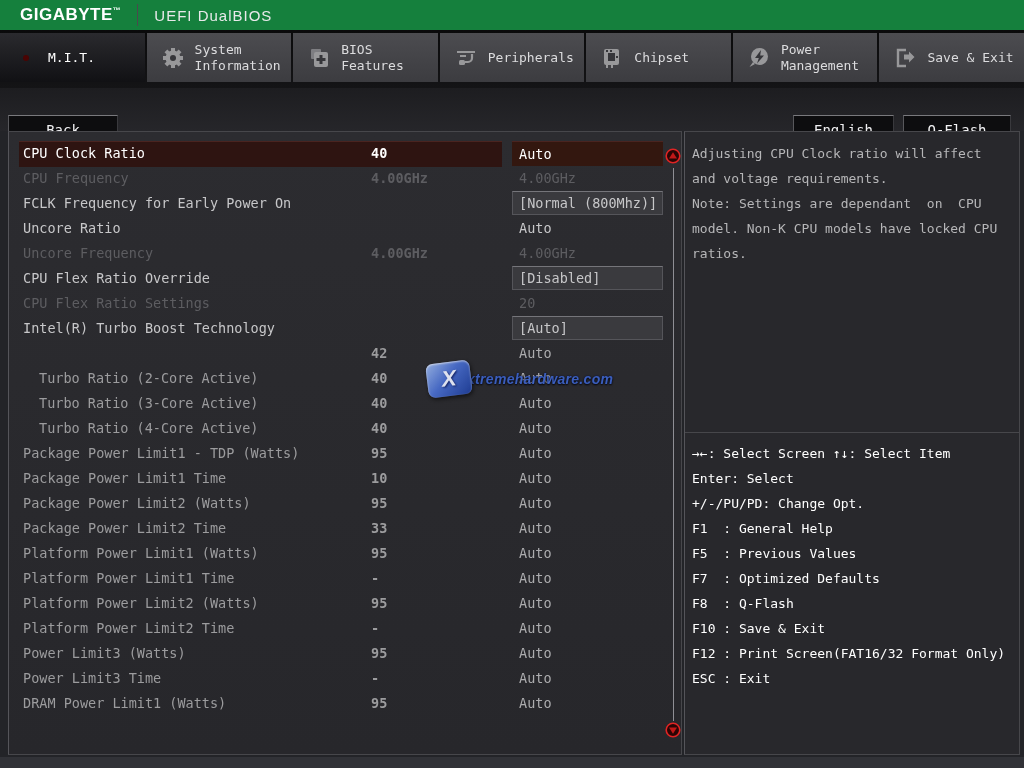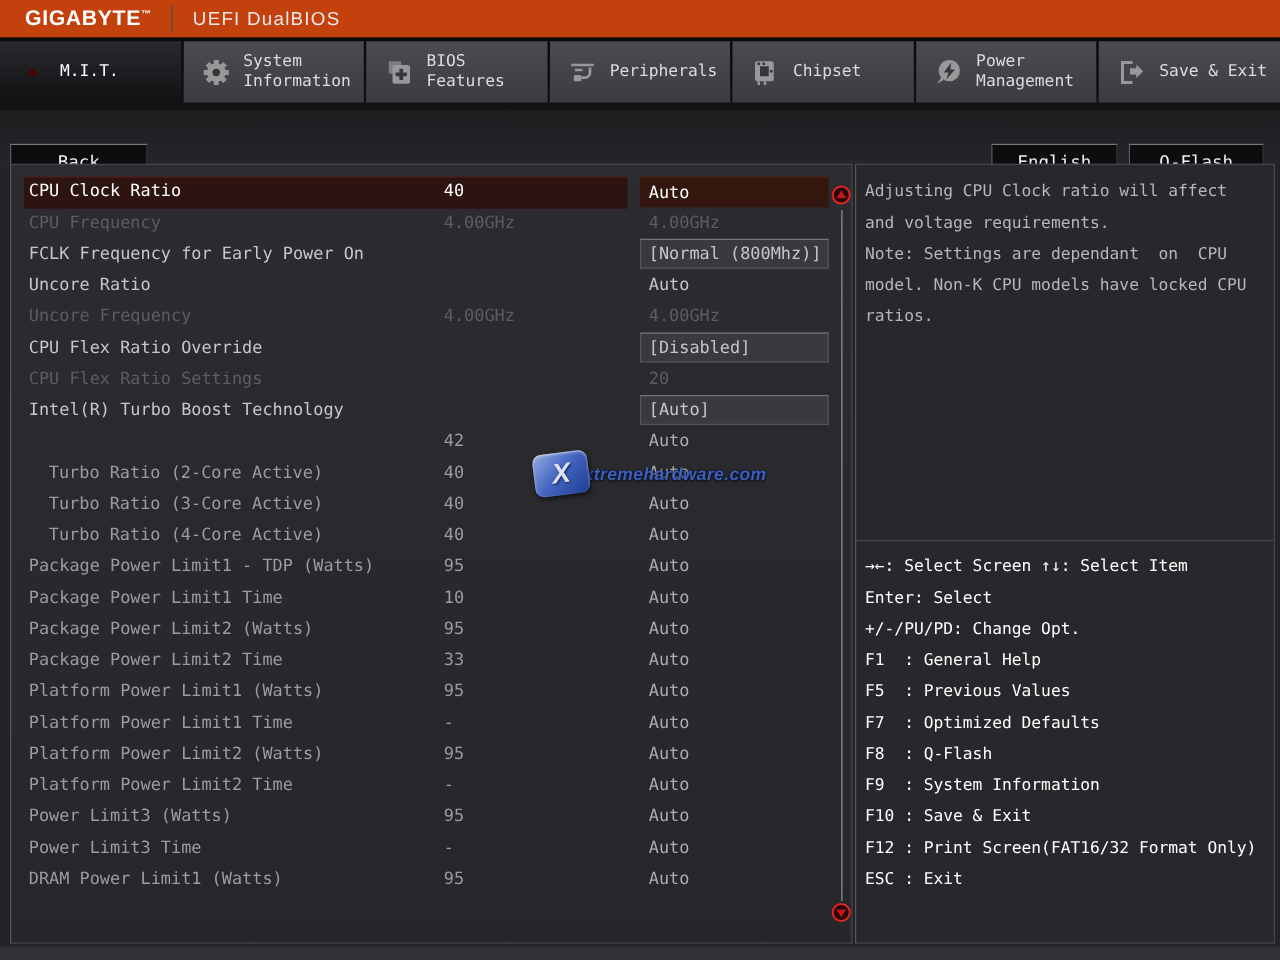--- a/index.html
+++ b/index.html
@@ -7,21 +7,21 @@
   body {
     position:relative;
     background:#232428;
     font-family:"DejaVu Sans Mono", monospace;
     -webkit-font-smoothing:none;
   }
 
   
   .topbar {
     position:absolute; left:0; top:0; width:1024px; height:30px;
-    background:#c2410c; display:flex; align-items:center;
+    background:#15803d; display:flex; align-items:center;
   }
   .brand {
     margin-left:20px; font-family:"Liberation Sans", sans-serif;
     font-weight:bold; font-size:17px; letter-spacing:.5px; color:#fff;
   }
   .brand sup { font-size:8px; vertical-align:super; }
   .topbar-divider { width:1px; height:22px; background:#4a4a4c; margin:0 16px; }
   .fw-title {
     font-family:"Liberation Sans", sans-serif; font-size:15px;
     color:#e9e9eb; letter-spacing:1px;
@@ -72,21 +72,21 @@
   .main-panel {
     position:absolute; left:8px; top:131px; width:674px; height:624px;
     background:linear-gradient(#2c2c30,#27272b);
     border:1px solid #47474b; border-left-color:#55555a;
   }
   .settings-list { position:absolute; left:0; top:9px; right:0; }
   .row { position:relative; height:25px; }
   .row span { position:absolute; top:0; height:25px; line-height:25px; font-size:13.5px; z-index:1; white-space:pre; }
   .row .lbl { left:14px; }
   .row.indent .lbl { left:30px; }
-  .row .val { left:346px; }
+  .row .val { left:362px;font-weight:bold; }
   .row .opt { left:503px; width:151px; padding-left:7px; }
   .row.en  span { color:#c7c7c9; }
   .row.semi .lbl, .row.semi .val { color:#9c9c9e; }
   .row.semi .opt { color:#acacae; }
   .row.dis span { color:#5d5d61; }
   .row.sel span { color:#ffffff; }
   .row.sel::before {
     content:""; position:absolute; left:10px; top:0; width:483px; height:25px;
     background:#2e1411; border-top:1px solid #4a2420;
   }
@@ -367,21 +367,20 @@
     </div>
   <div class="panel-divider"></div>
   <div class="keys-block">
       <div class="key-line">→←: Select Screen ↑↓: Select Item</div>
       <div class="key-line">Enter: Select</div>
       <div class="key-line">+/-/PU/PD: Change Opt.</div>
       <div class="key-line">F1  : General Help</div>
       <div class="key-line">F5  : Previous Values</div>
       <div class="key-line">F7  : Optimized Defaults</div>
       <div class="key-line">F8  : Q-Flash</div>
-      <div class="key-line">F9  : System Information</div>
       <div class="key-line">F10 : Save &amp; Exit</div>
       <div class="key-line">F12 : Print Screen(FAT16/32 Format Only)</div>
       <div class="key-line">ESC : Exit</div>
     </div>
 </div>
 
 <div class="watermark">
   <span class="wm-logo">X</span>
   <span class="wm-text">xtremehardware.com</span>
 </div>

